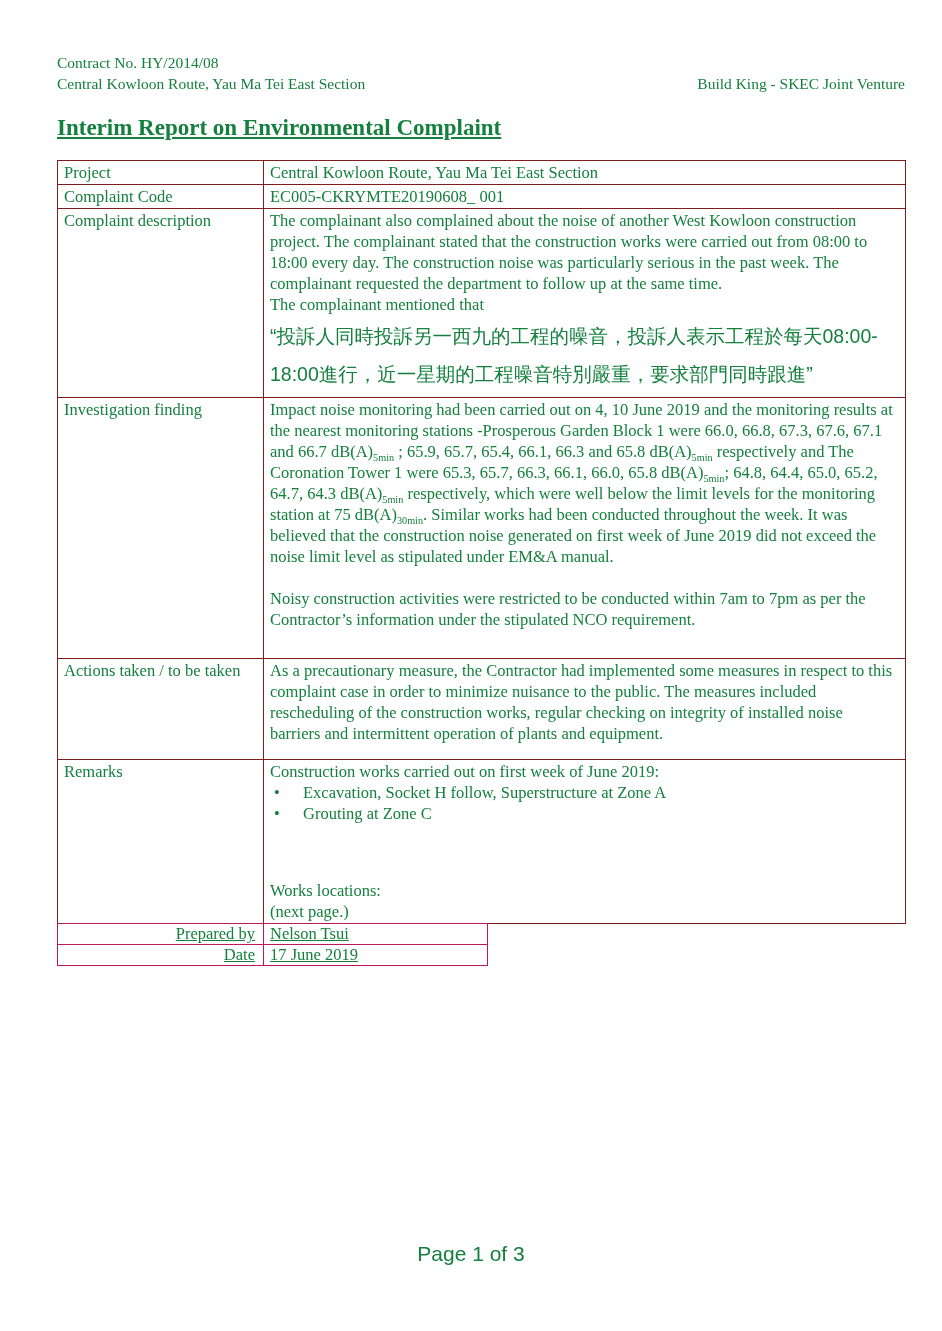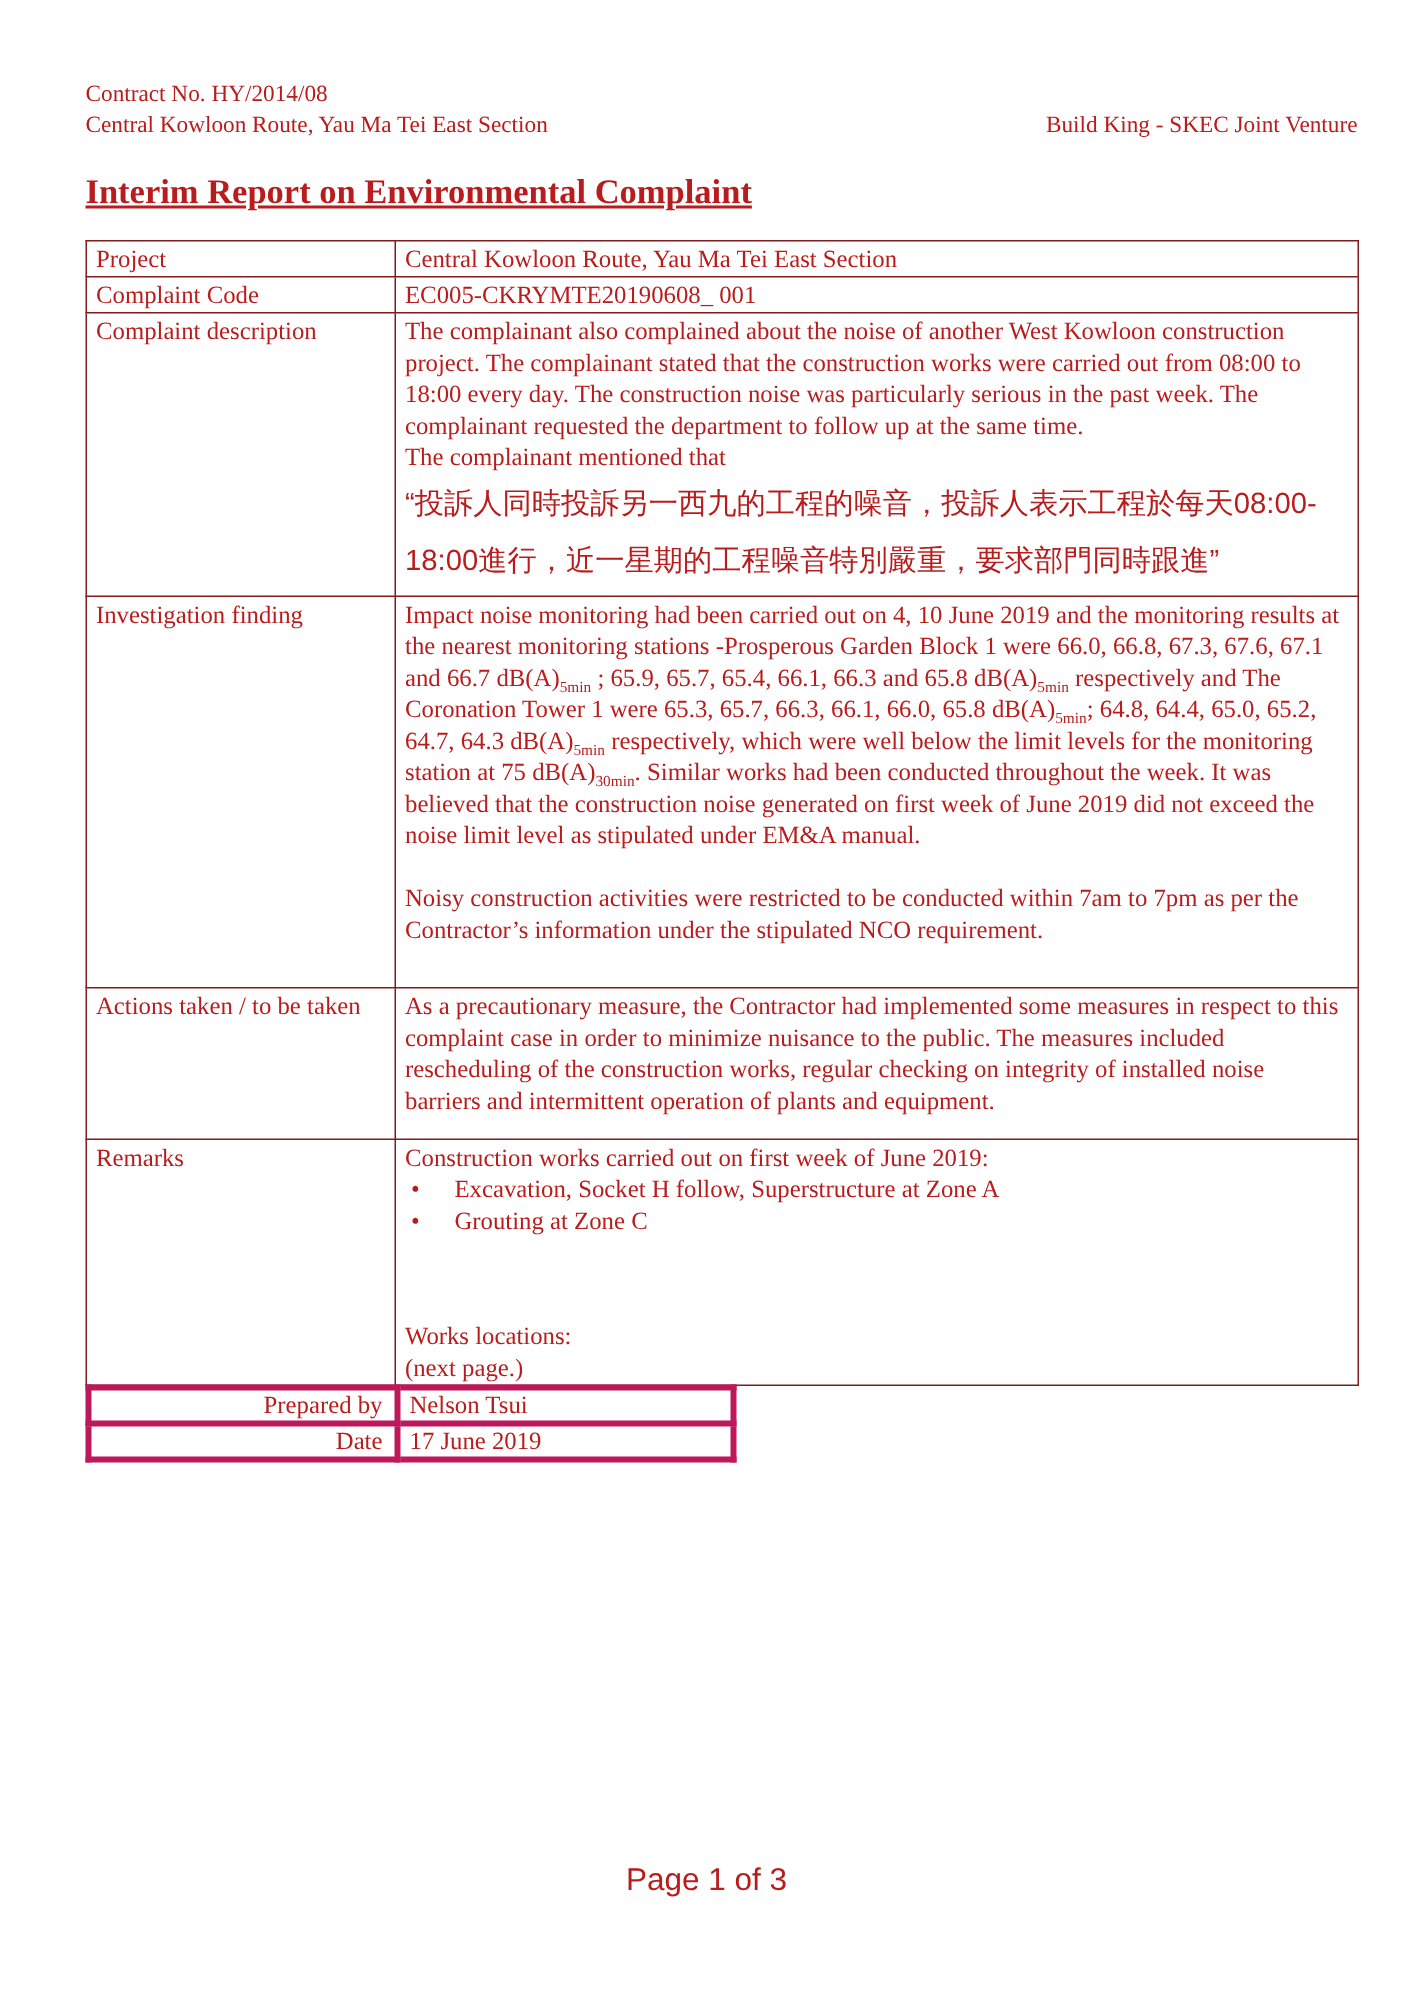--- a/index.html
+++ b/index.html
@@ -5,21 +5,21 @@
   html, body {
     margin: 0;
     padding: 0;
     background: #ffffff;
   }
   .page {
     position: relative;
     width: 942px;
     height: 1331px;
     background: #ffffff;
-    color: #b91c1c;
+    color: #15803d;
     font-family: "Liberation Serif", serif;
     overflow: hidden;
   }
   .content {
     padding: 52px 37px 0 57px;
   }
   
   .doc-header {
     display: flex;
     justify-content: space-between;
@@ -74,26 +74,27 @@
   }
   .works-loc { margin-top: 56px; }
   
   table.signoff {
     border-collapse: collapse;
     table-layout: fixed;
     width: 430px;
     margin-top: -1px;
   }
   table.signoff td {
-    border: 4px solid #be185d;
+    border: 1px solid #be185d;
     vertical-align: top;
     padding: 0 8px 0 6px;
     font-size: 16.5px;
     line-height: 20px;
     height: 20px;
+    text-decoration: underline;
   }
   col.s-label { width: 206px; }
   col.s-value { width: 224px; }
   td.label-right { text-align: right; padding-right: 8px; }
   
   .page-footer {
     position: absolute;
     top: 1244px;
     left: 0;
     right: 0;

